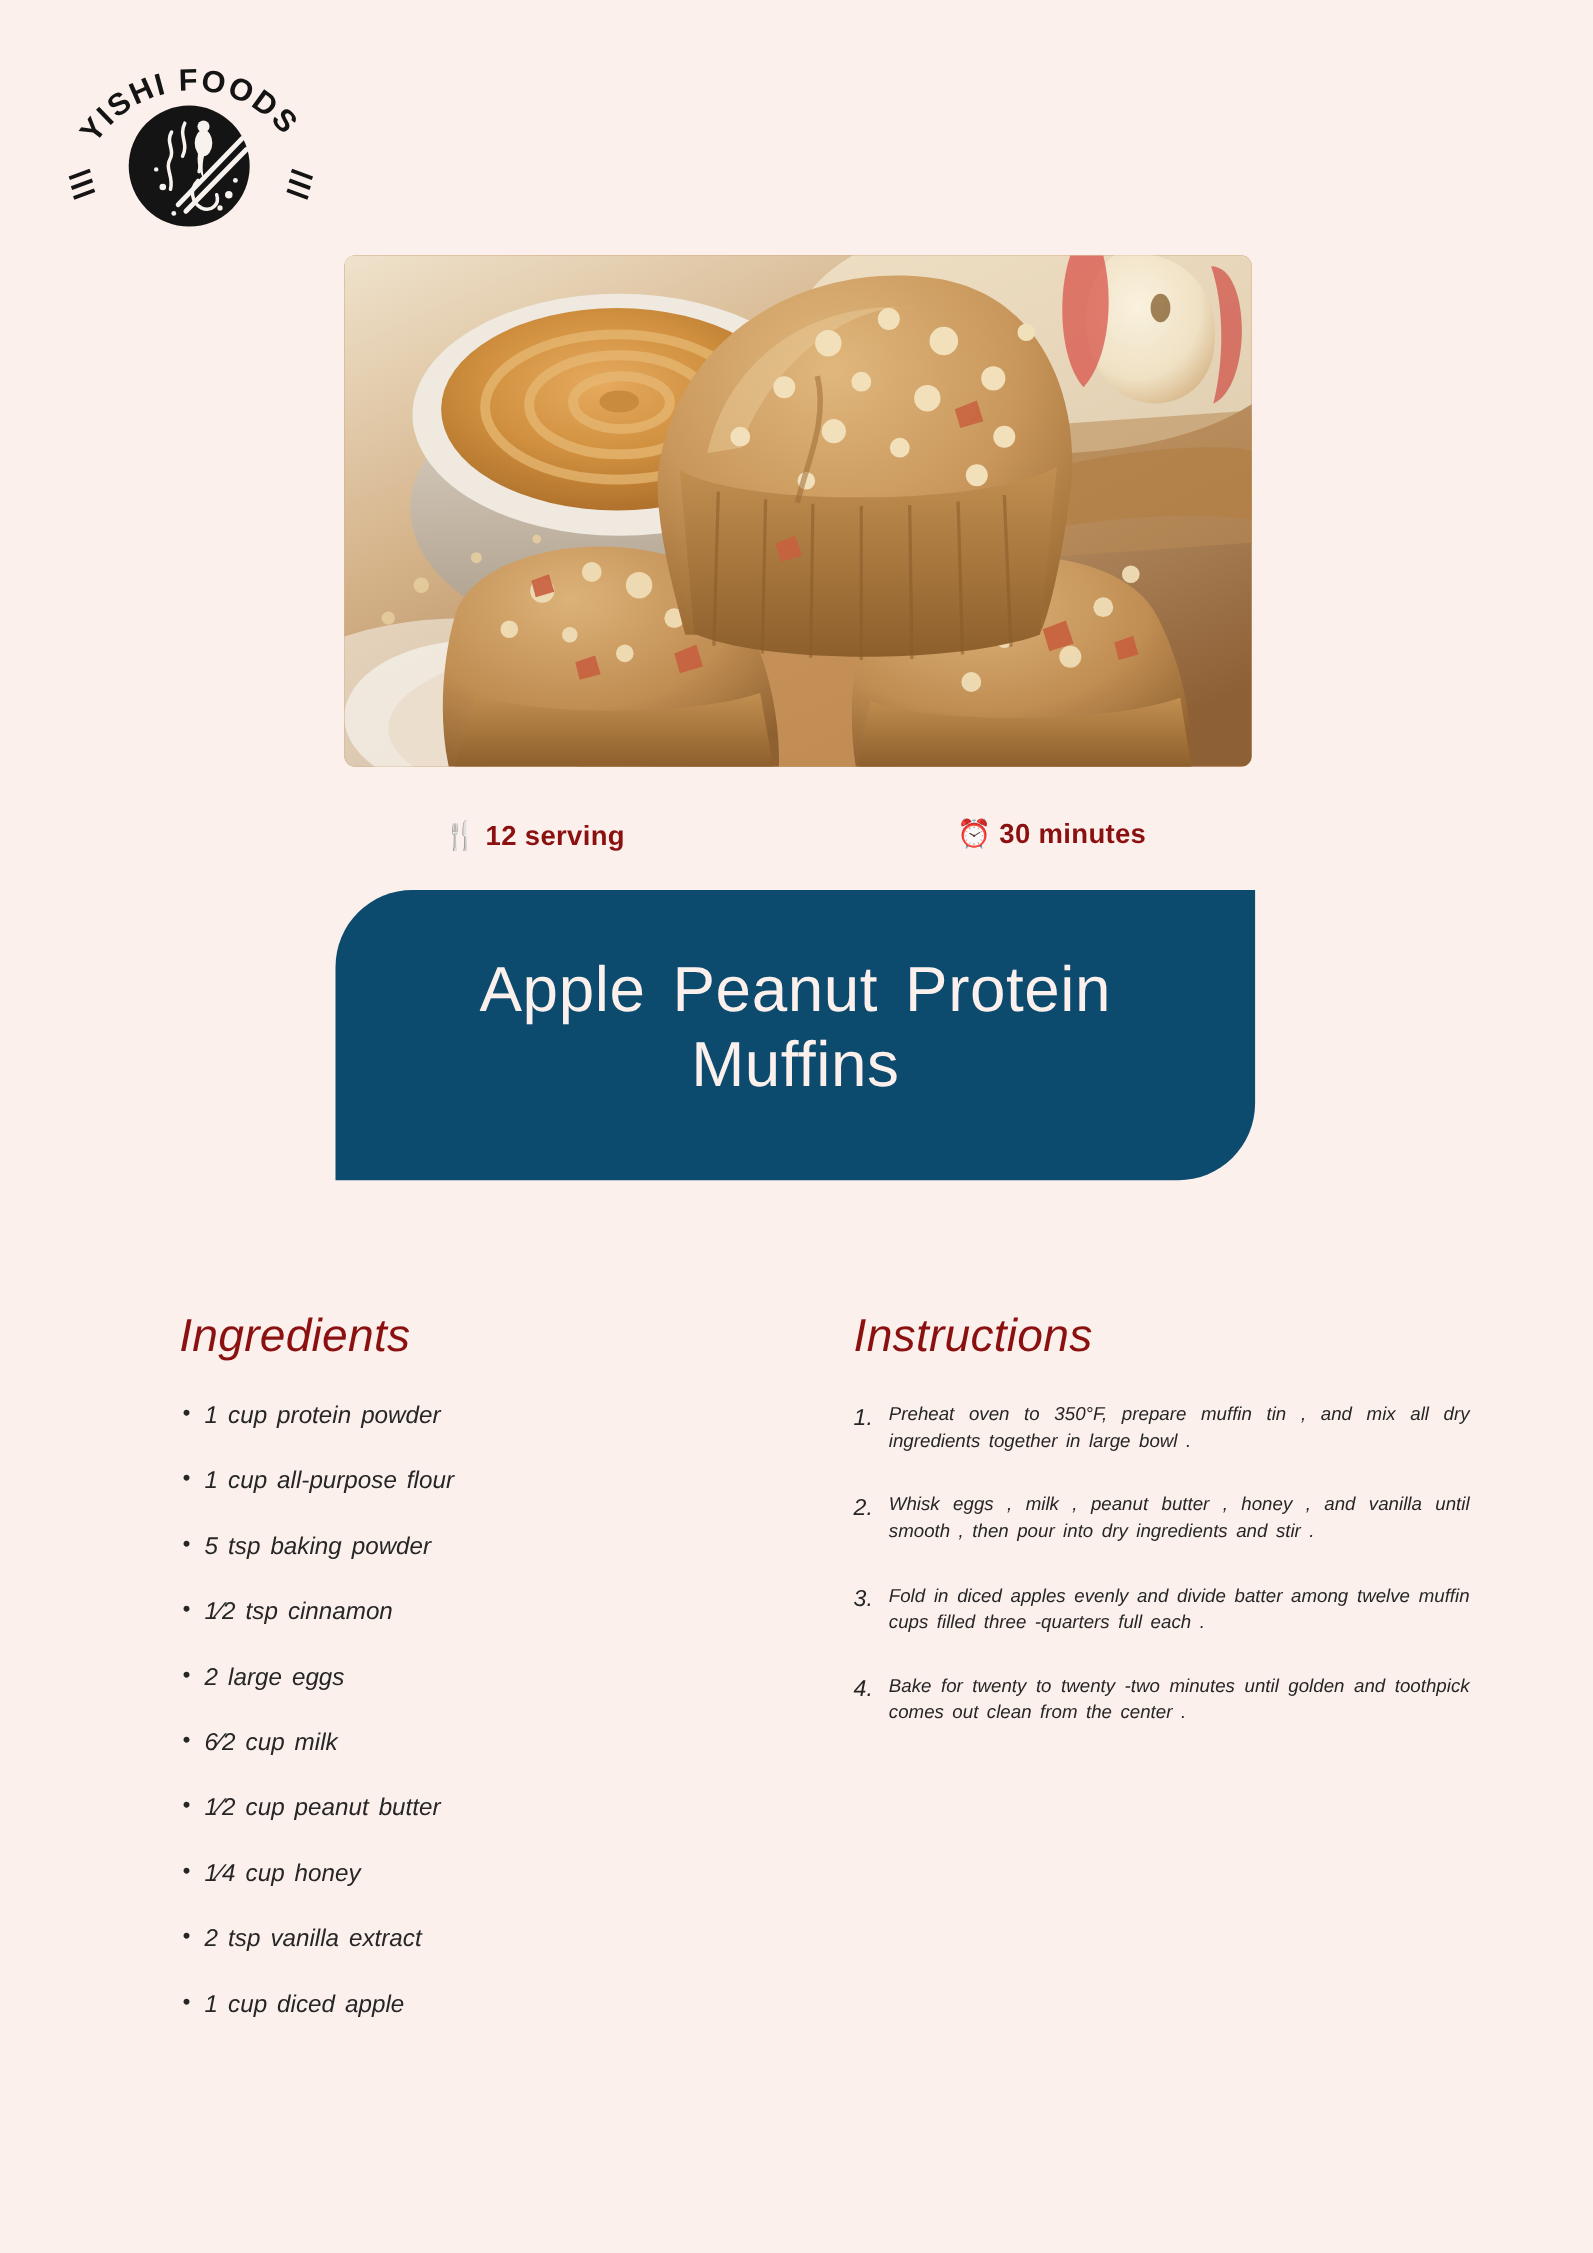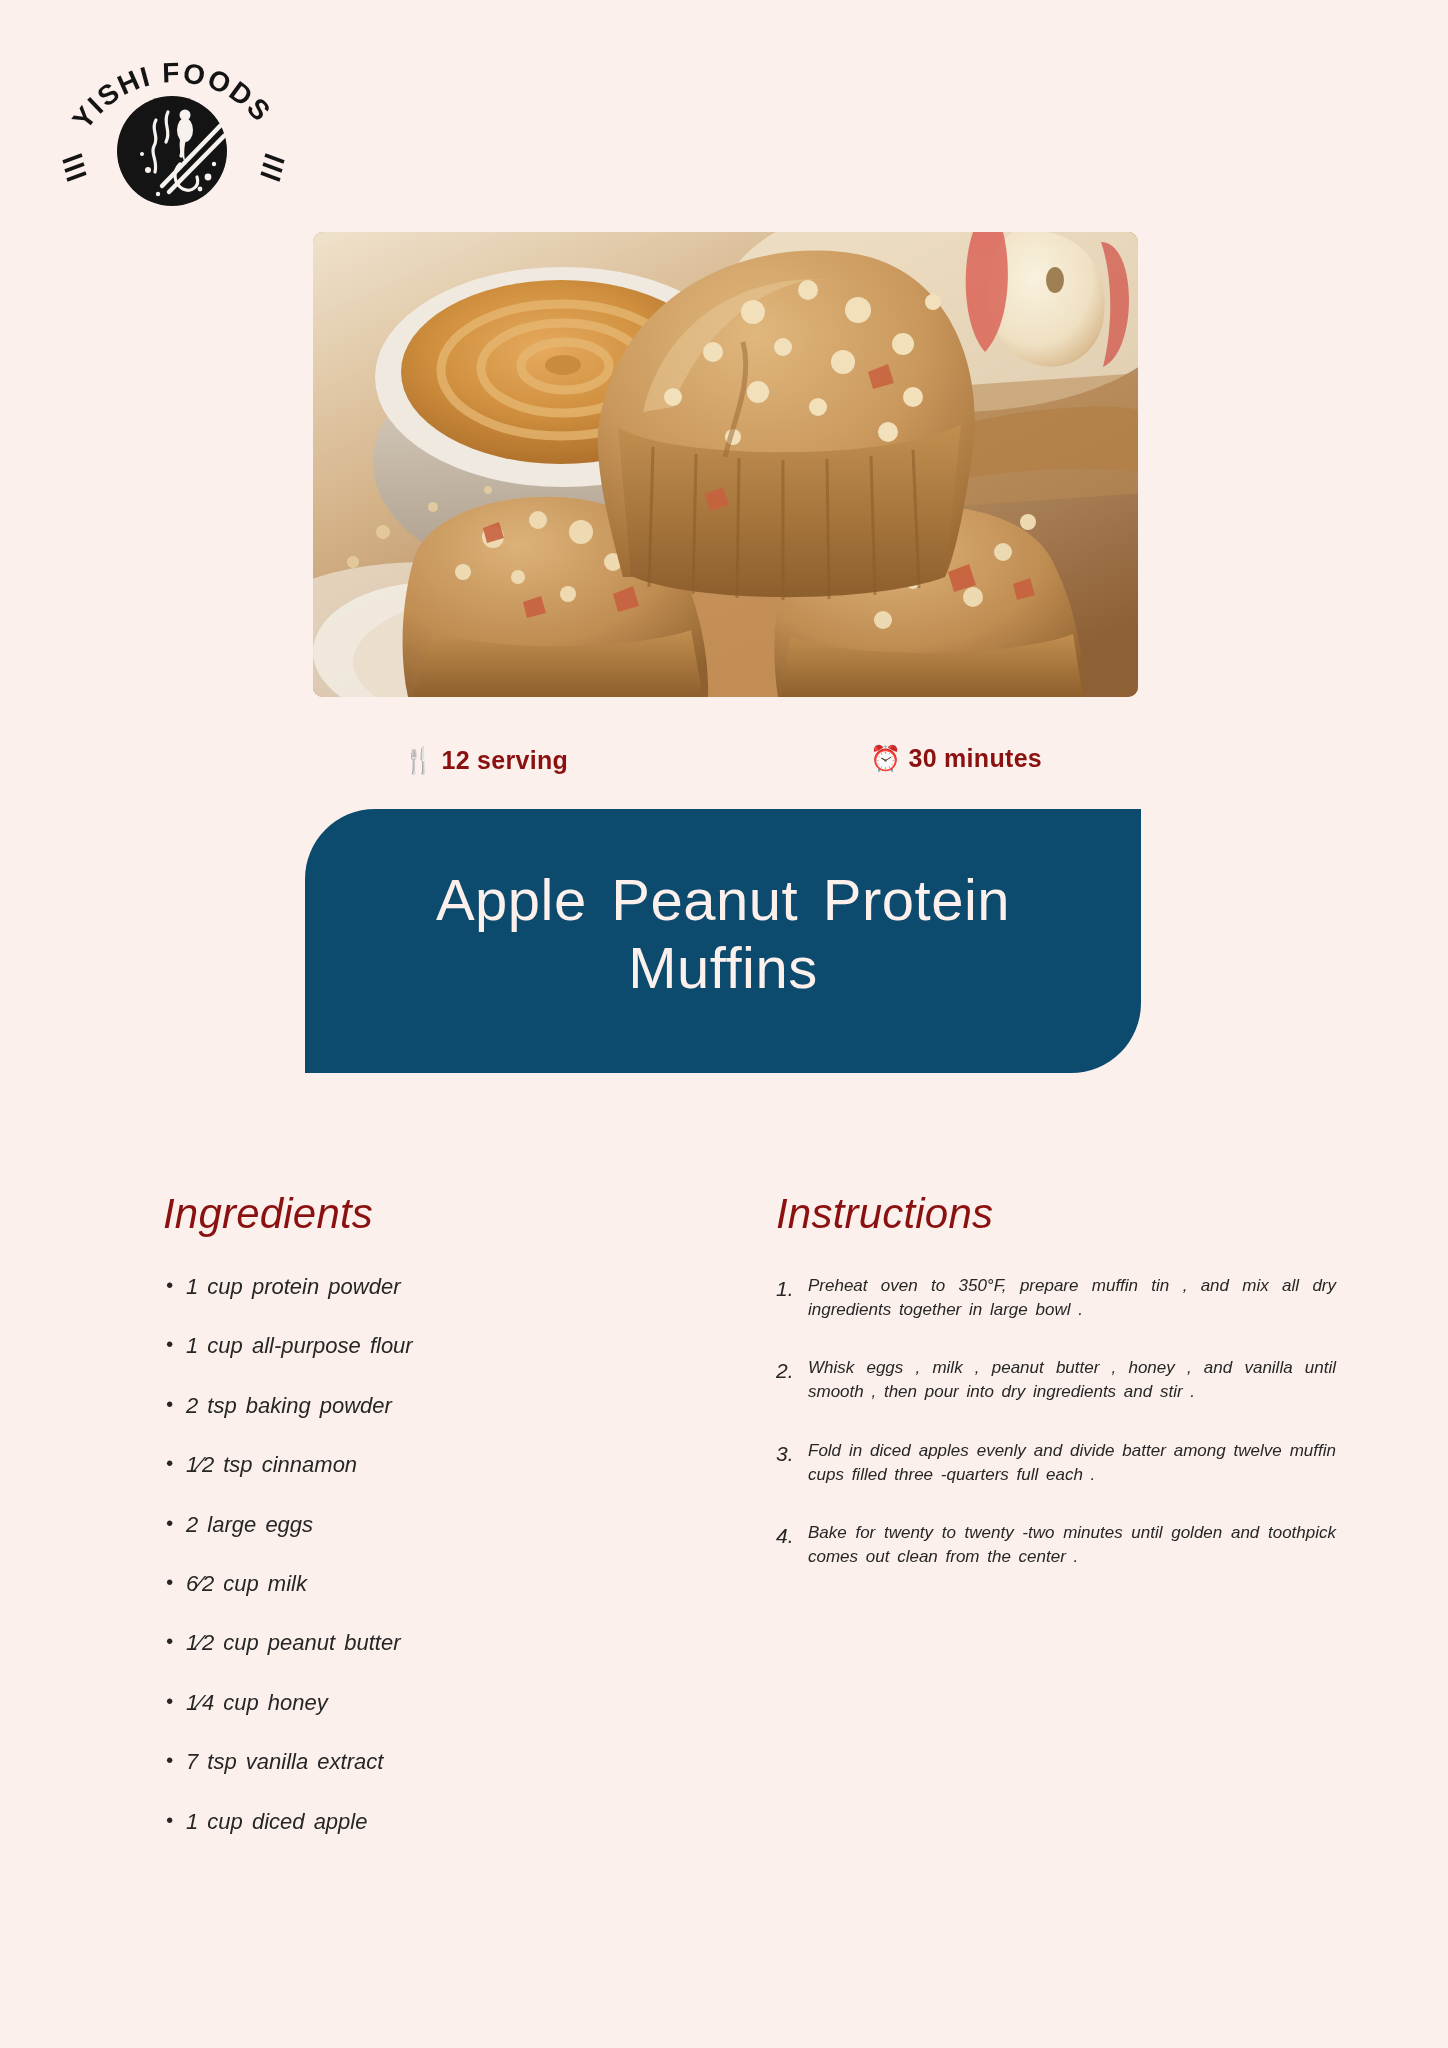--- a/index.html
+++ b/index.html
@@ -390,27 +390,27 @@
   <div class="title-text">Apple  Peanut  Protein Muffins</div>
 </div>
 
 <div class="columns">
 
   <div class="col col-ingredients">
     <h2 class="section-title">Ingredients</h2>
     <ul class="ing-list">
       <li>1 cup  protein   powder</li>
       <li>1 cup  all-purpose   flour</li>
-      <li>2 tsp  baking   powder</li>
+      <li>5 tsp  baking   powder</li>
       <li>1⁄2 tsp  cinnamon</li>
       <li>2 large  eggs</li>
       <li>6⁄2 cup  milk</li>
       <li>1⁄2 cup  peanut   butter</li>
       <li>1⁄4 cup  honey</li>
-      <li>7 tsp  vanilla  extract</li>
+      <li>2 tsp  vanilla  extract</li>
       <li>1 cup  diced  apple</li>
     </ul>
   </div>
 
   <div class="col col-instructions">
     <h2 class="section-title">Instructions</h2>
     <ol class="step-list">
       <li>Preheat  oven  to  350°F, prepare   muffin tin , and  mix  all dry  ingredients together   in large  bowl .</li>
       <li>Whisk   eggs , milk , peanut   butter , honey , and  vanilla  until   smooth  , then pour  into  dry ingredients   and stir .</li>
       <li>Fold  in diced  apples  evenly  and  divide batter  among  twelve  muffin  cups  filled three -quarters   full  each .</li>

